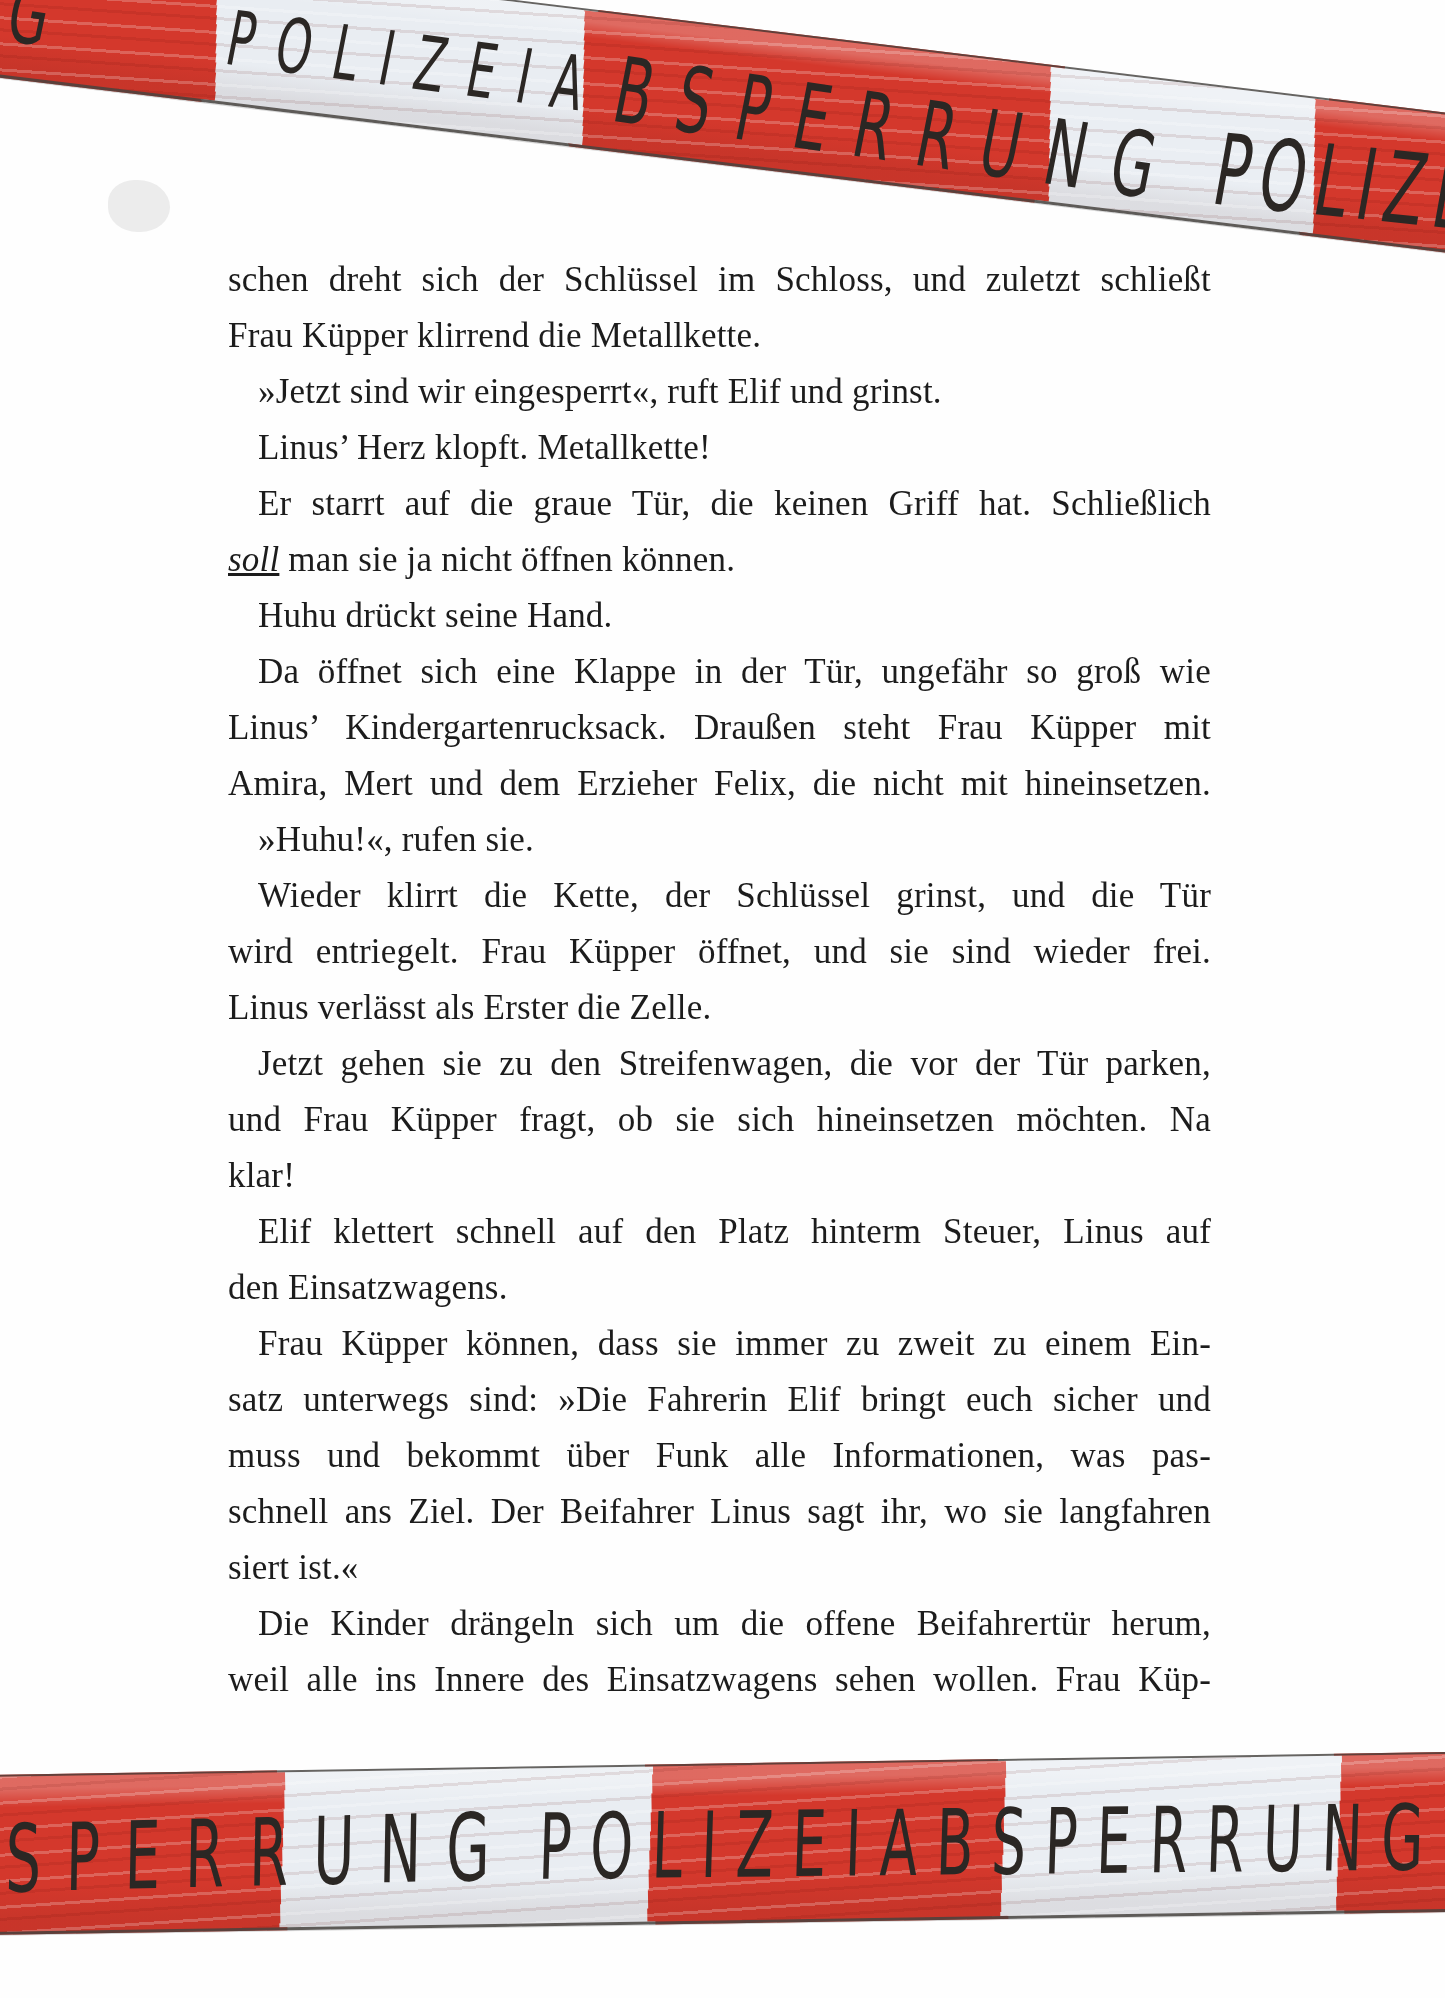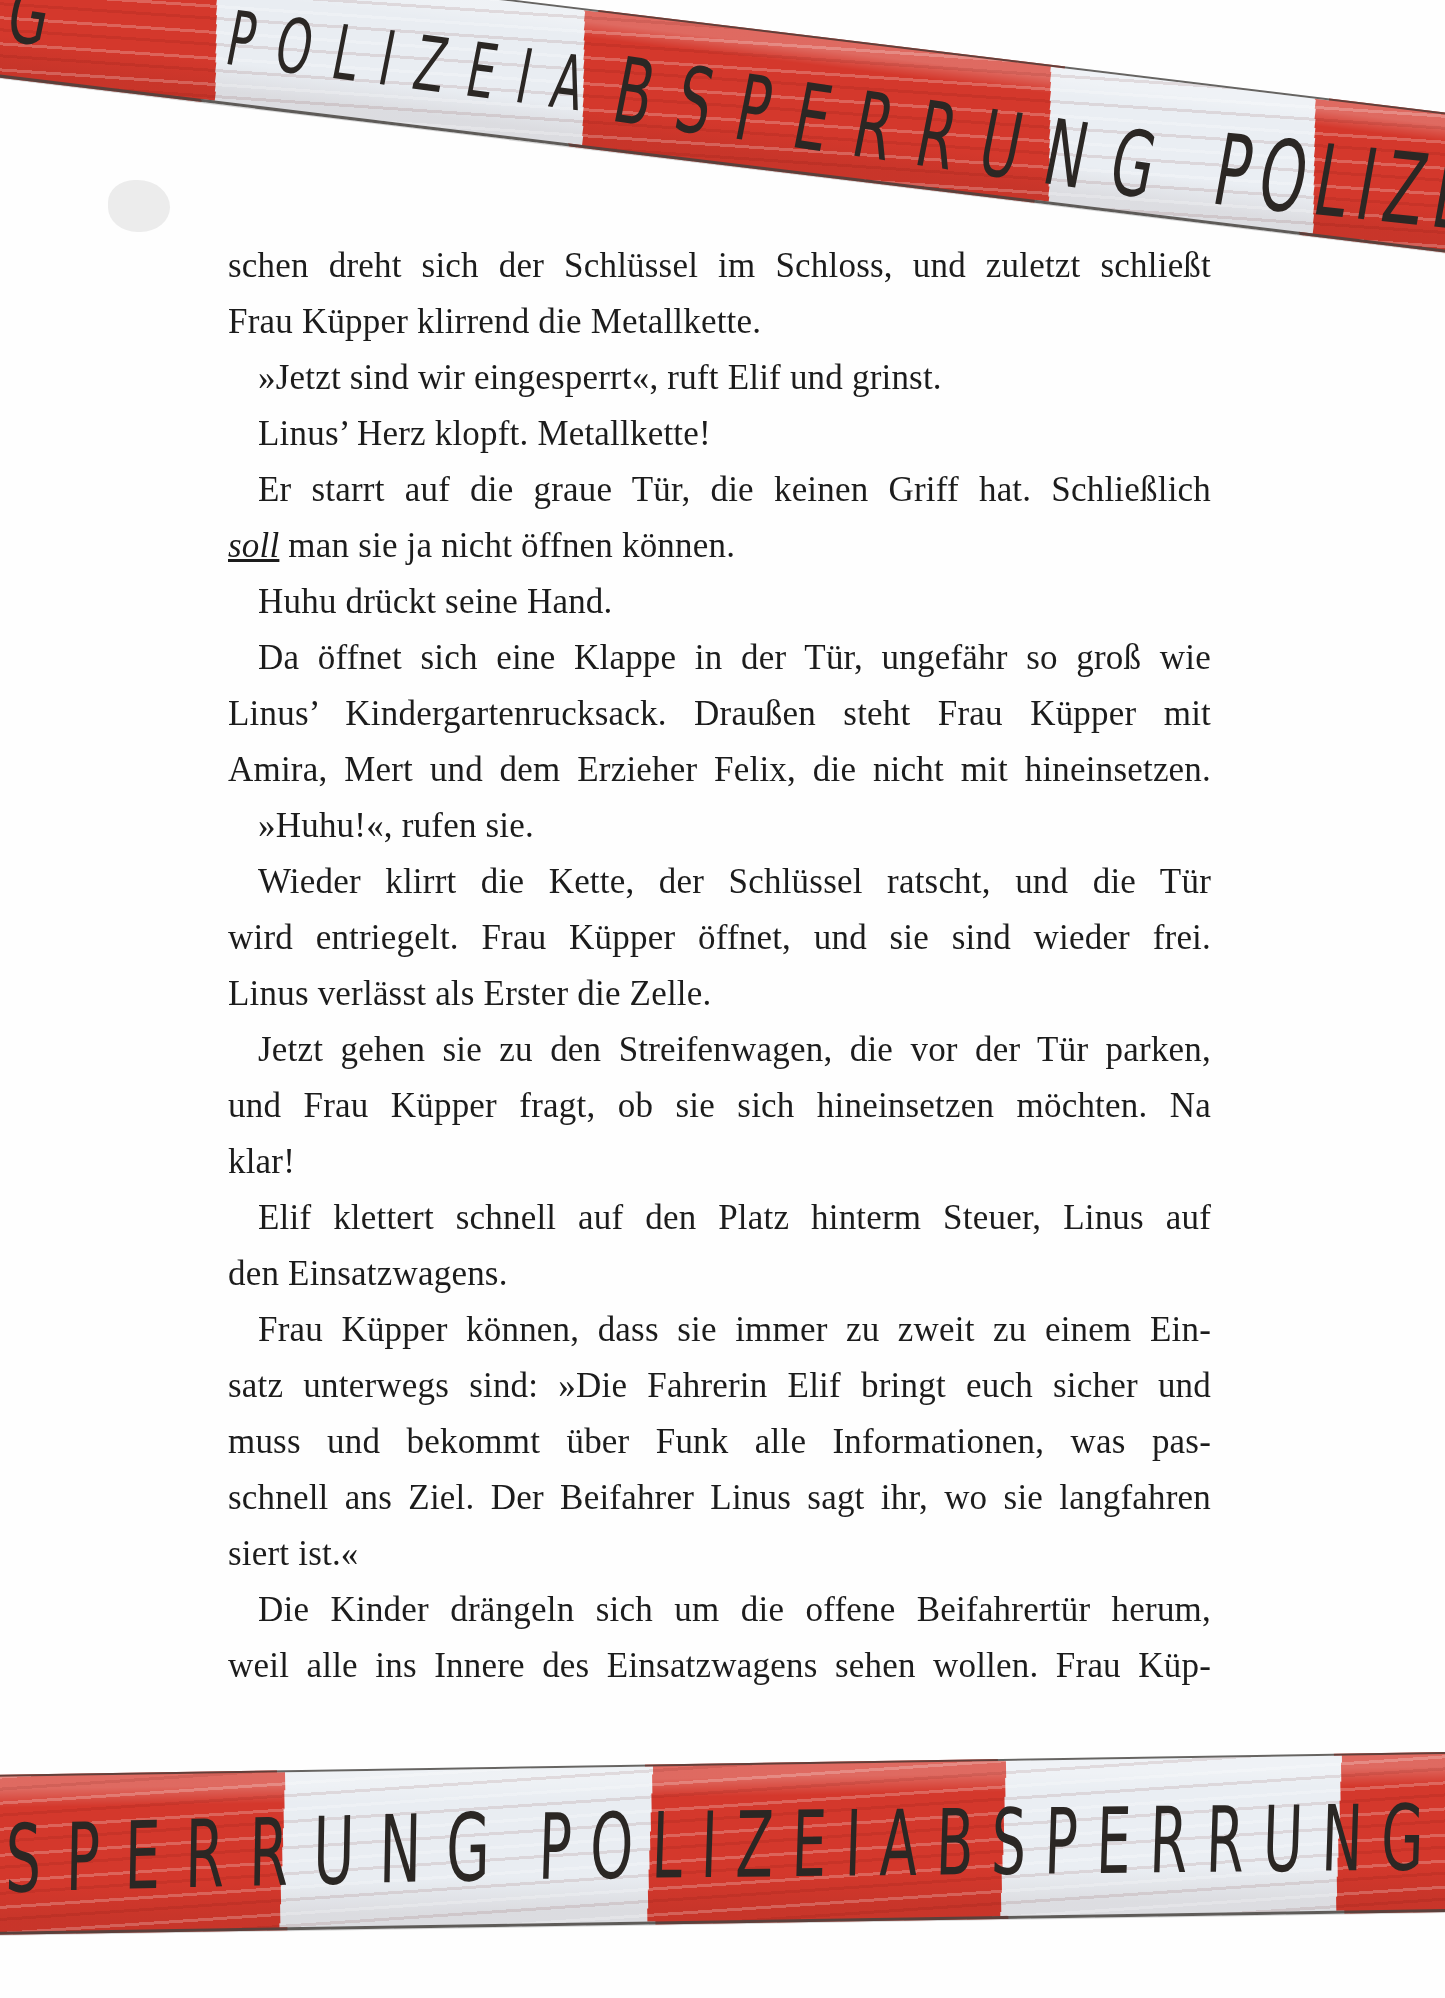--- a/index.html
+++ b/index.html
@@ -8,21 +8,21 @@
     background:#fefefe;
     font-family:"Liberation Serif", serif;
   }
   
   .smudge{
     position:absolute;left:108px;top:180px;width:62px;height:52px;
     background:#ececec;border-radius:45% 55% 50% 50%;
   }
   
   .text-block{
-    position:absolute;left:228px;top:238px;width:983px;
+    position:absolute;left:228px;top:252px;width:983px;
     color:#1c1c1c;
   }
   .ln{
     height:56px;line-height:56px;font-size:35px;
     text-align:justify;text-align-last:justify;
     white-space:normal;letter-spacing:.2px;
   }
   .ln.short{text-align:left;text-align-last:left;}
   .ln.indent{padding-left:30px;}
   .ln em{font-style:italic;text-decoration:underline;}
@@ -98,21 +98,21 @@
   <div class="ln short">Frau Küpper klirrend die Metallkette.</div>
   <div class="ln short indent">»Jetzt sind wir eingesperrt«, ruft Elif und grinst.</div>
   <div class="ln short indent">Linus’ Herz klopft. Metallkette!</div>
   <div class="ln indent">Er starrt auf die graue Tür, die keinen Griff hat. Schließlich</div>
   <div class="ln short"><em>soll</em><span> man sie ja nicht öffnen können.</span></div>
   <div class="ln short indent">Huhu drückt seine Hand.</div>
   <div class="ln indent">Da öffnet sich eine Klappe in der Tür, ungefähr so groß wie</div>
   <div class="ln">Linus’ Kindergartenrucksack. Draußen steht Frau Küpper mit</div>
   <div class="ln">Amira, Mert und dem Erzieher Felix, die nicht mit hineinsetzen.</div>
   <div class="ln short indent">»Huhu!«, rufen sie.</div>
-  <div class="ln indent">Wieder klirrt die Kette, der Schlüssel ratscht, und die Tür</div>
+  <div class="ln indent">Wieder klirrt die Kette, der Schlüssel grinst, und die Tür</div>
   <div class="ln">wird entriegelt. Frau Küpper öffnet, und sie sind wieder frei.</div>
   <div class="ln short">Linus verlässt als Erster die Zelle.</div>
   <div class="ln indent">Jetzt gehen sie zu den Streifenwagen, die vor der Tür parken,</div>
   <div class="ln">und Frau Küpper fragt, ob sie sich hineinsetzen möchten. Na</div>
   <div class="ln short">klar!</div>
   <div class="ln indent">Elif klettert schnell auf den Platz hinterm Steuer, Linus auf</div>
   <div class="ln short">den Einsatzwagens.</div>
   <div class="ln indent">Frau Küpper können, dass sie immer zu zweit zu einem Ein-</div>
   <div class="ln">satz unterwegs sind: »Die Fahrerin Elif bringt euch sicher und</div>
   <div class="ln">muss und bekommt über Funk alle Informationen, was pas-</div>

